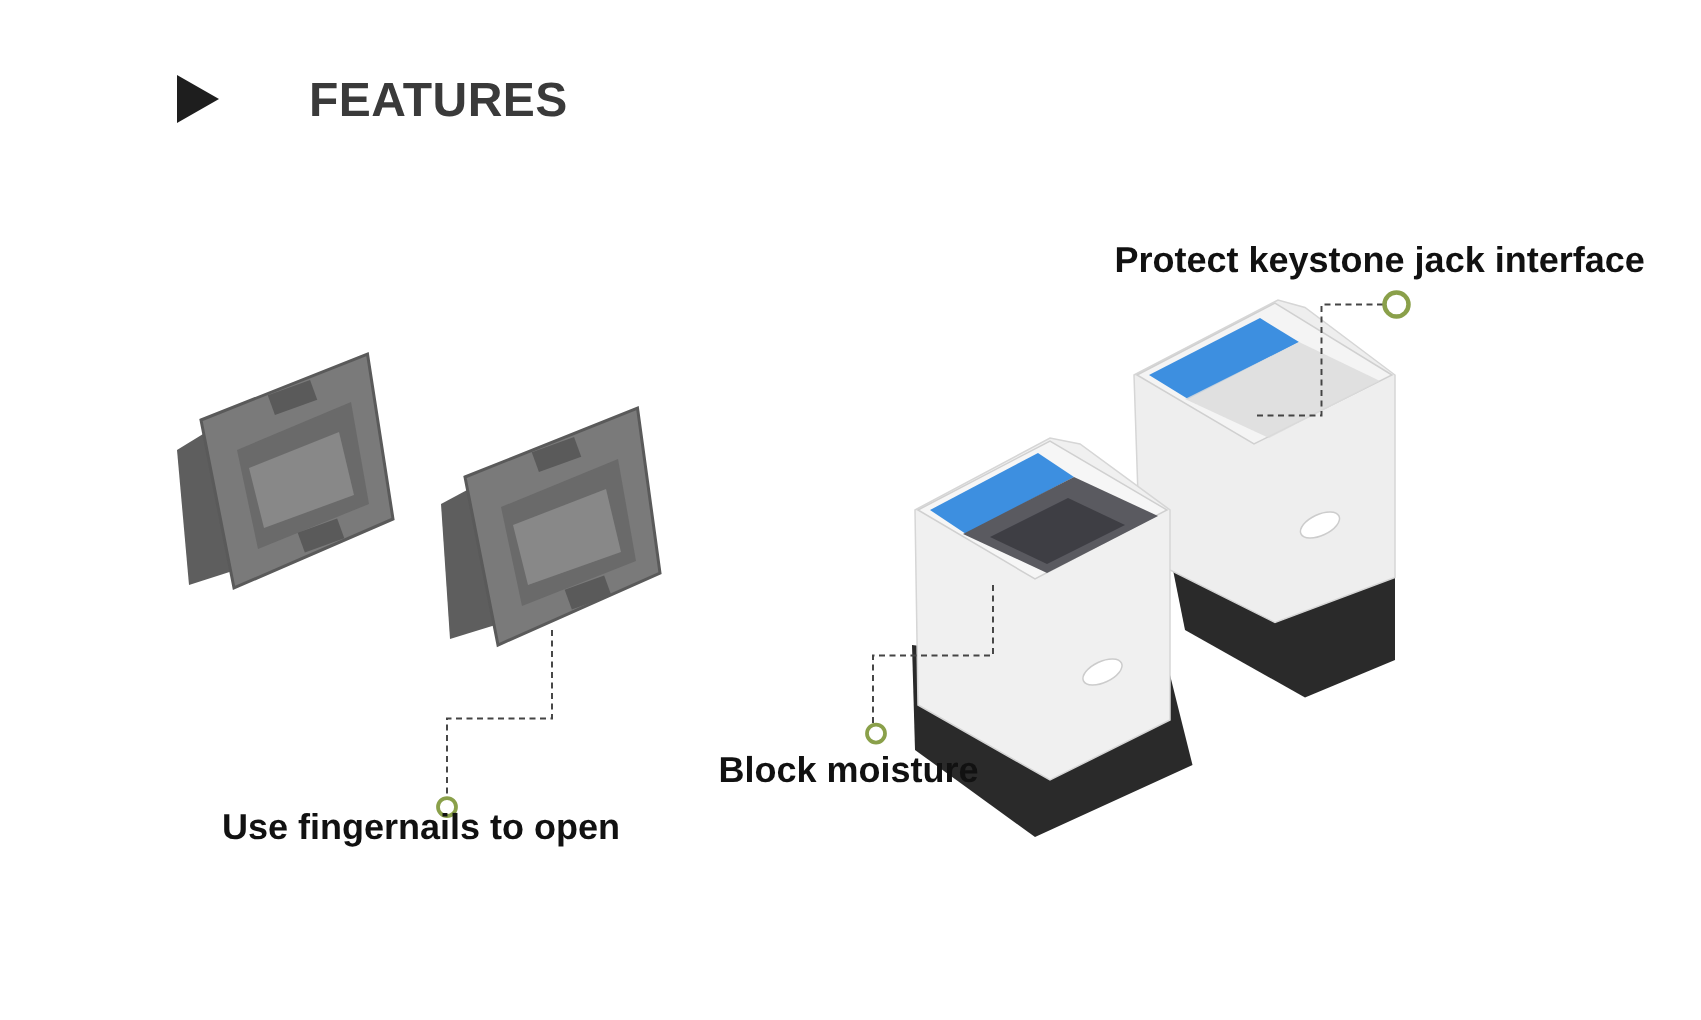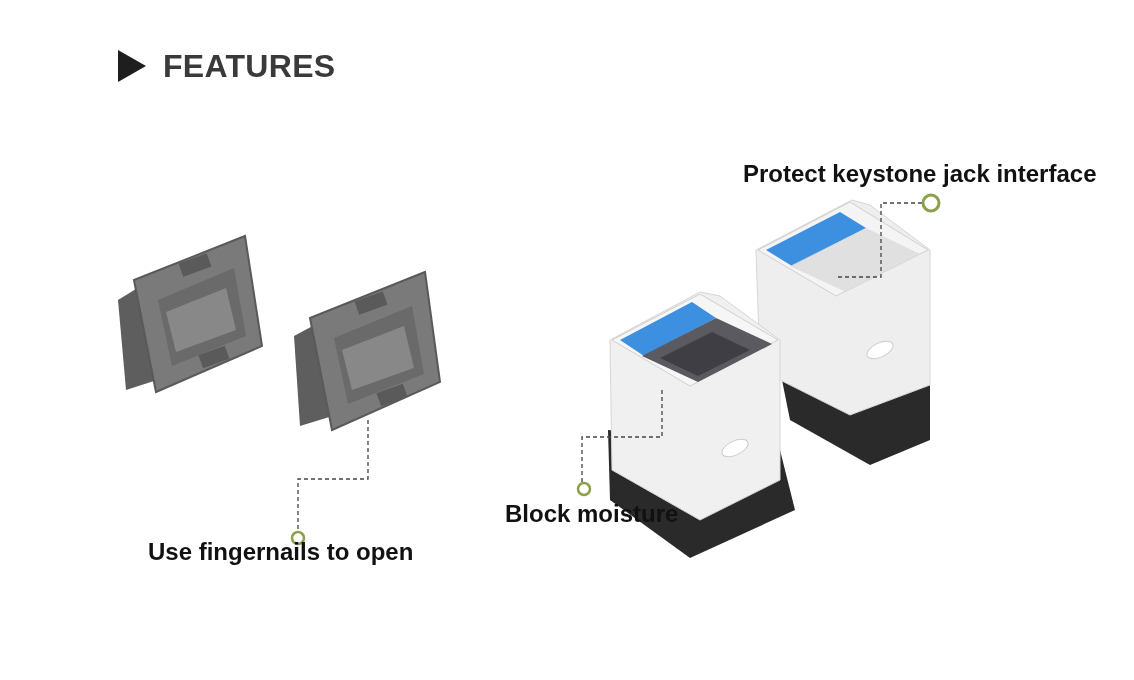--- a/index.html
+++ b/index.html
@@ -1,17 +1,17 @@
 <!DOCTYPE html>
 <html><head>
 <meta charset="utf-8">
 <style>
   html, body { margin: 0; padding: 0; background: #ffffff; }
   body { width: 1134px; height: 680px; position: relative; overflow: hidden; font-family: "Liberation Sans", "DejaVu Sans", sans-serif; }
-  .abs { position: absolute; }
+  .abs { position: absolute; gap: 43px; }
   .title { left: 118px; top: 44px; height: 44px; display: flex; align-items: center; }
   .title .tri { width: 0; height: 0; border-top: 16px solid transparent; border-bottom: 16px solid transparent; border-left: 28px solid #1e1e1e; margin-right: 17px; }
   .title .txt { font-size: 32px; font-weight: bold; color: #3a3a3a; letter-spacing: 0.3px; }
   .label { font-size: 24px; font-weight: bold; color: #111; white-space: nowrap; }
   svg.scene { position: absolute; left: 0; top: 0; }
 </style>
 </head>
 <body>
 
 <div class="abs title">
@@ -65,13 +65,13 @@
   </g>
   <g fill="#ffffff" stroke="#8aa04a">
     <circle cx="931" cy="203" r="8" stroke-width="3"></circle>
     <circle cx="298" cy="538" r="6" stroke-width="2.5"></circle>
     <circle cx="584" cy="489" r="6" stroke-width="2.5"></circle>
   </g>
 </svg>
 
 <div class="abs label" style="left:743px; top:160px;">Protect keystone jack interface</div>
 <div class="abs label" style="left:148px; top:538px;">Use fingernails to open</div>
-<div class="abs label" style="left:479px; top:500px;margin-left:26px;">Block moisture</div>
+<div class="abs label" style="left:479px; top:500px;">Block moisture</div>
 
 </body></html>

